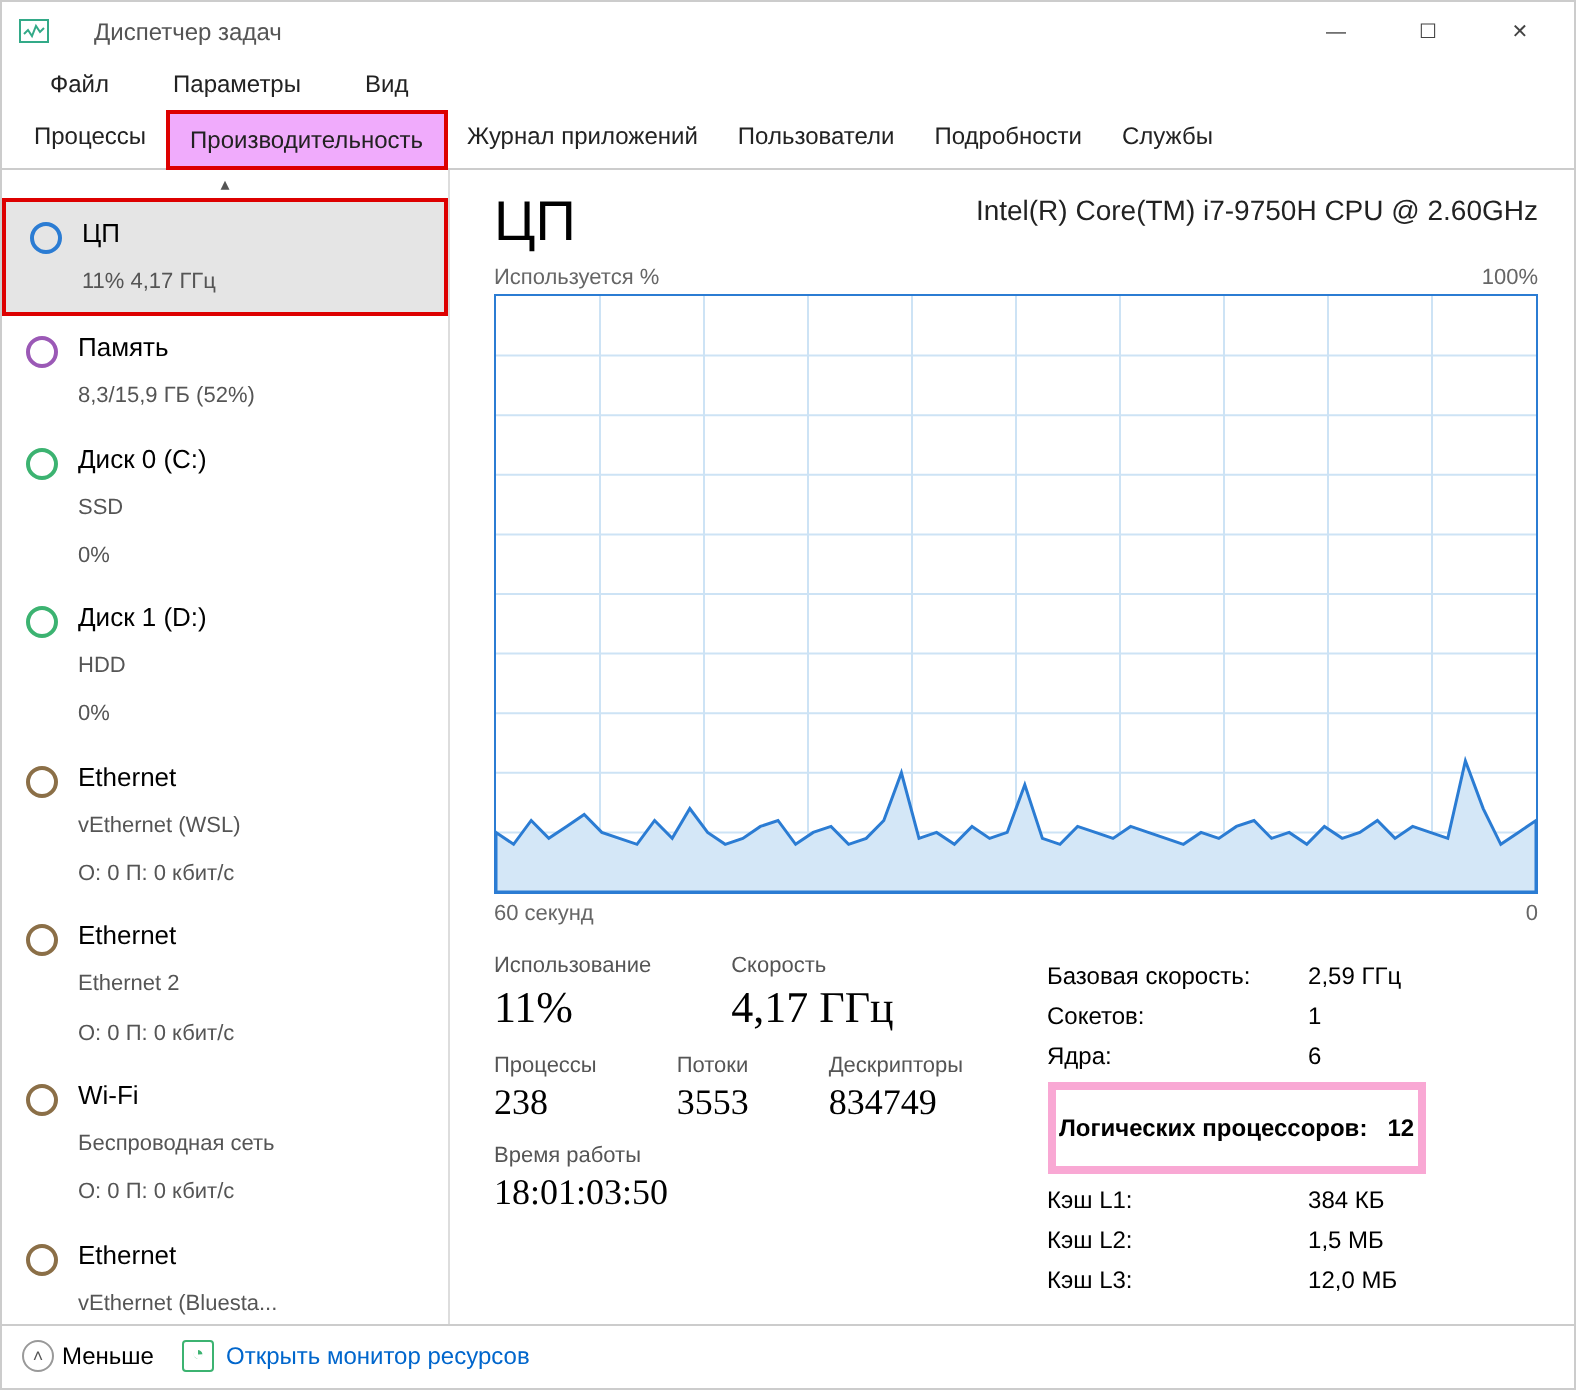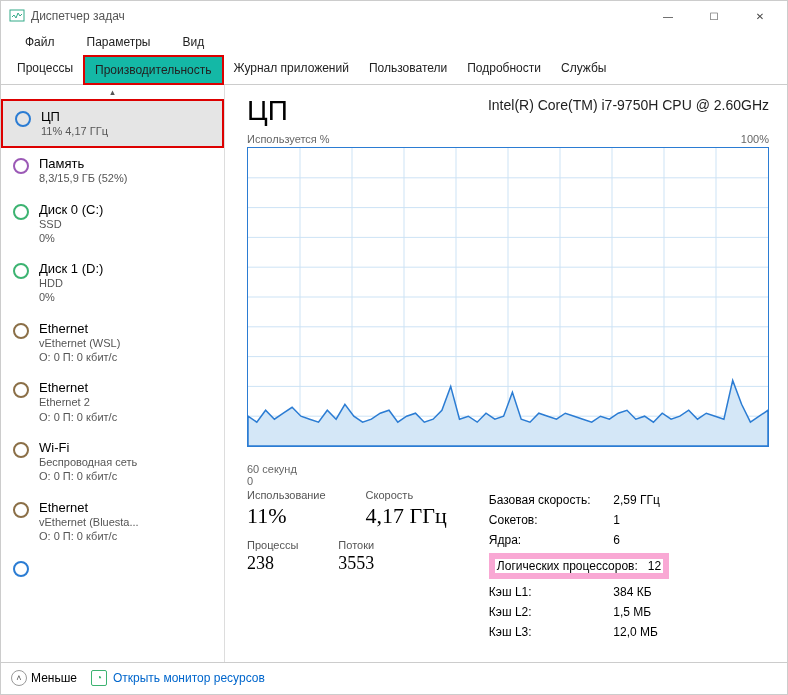--- a/index.html
+++ b/index.html
@@ -13,21 +13,21 @@
   overflow: hidden;
   border: 1px solid #ccc;
 }
 .titlebar {
   height: 30px;
   display: flex;
   align-items: center;
   justify-content: space-between;
   padding: 0 4px 0 8px;
 }
-.titlebar .left { display: flex; align-items: center; gap: 6px; }
+.titlebar .left { display: flex; align-items: center; gap: 22px; }
 .titlebar .title { color: #555; font-size: 12px; }
 .titlebar .controls { display: flex; }
 .titlebar .winbtn {
   width: 46px; height: 30px;
   display: flex; align-items: center; justify-content: center;
   color: #444; font-size: 10px;
 }
 .menubar {
   display: flex; gap: 32px;
   padding: 4px 12px 6px 24px;
@@ -40,21 +40,21 @@
   padding-left: 6px;
   font-size: 12px;
 }
 .tabs .tab {
   padding: 6px 10px;
   white-space: nowrap; color: #222;
 }
 .tabs .tab.active {
   border: 1px solid #ccc;
   border-bottom: 1px solid #fff;
-  background: #14b8a6;
+  background: #f0abfc;
   margin-bottom: -1px;
 }
 .hl-red { border: 2px solid #d00 !important; }
 .main {
   display: flex;
   height: calc(100% - 30px - 26px - 30px - 30px);
 }
 .sidebar {
   width: 224px;
   border-right: 1px solid #ddd;
@@ -77,57 +77,57 @@
 .ring {
   width: 16px; height: 16px;
   border: 2px solid #2b7cd3;
   border-radius: 50%;
   flex-shrink: 0;
   margin-top: 2px;
 }
 .ring.green { border-color: #3cb371; }
 .ring.brown { border-color: #8b6f47; }
 .side-text .label { font-size: 13px; }
-.side-text .sub { font-size: 11px; color: #555; margin-top: 0; line-height: 1.3; }
+.side-text .sub { font-size: 11px; color: #555; margin-top: 10px; line-height: 1.3; }
 .content {
   flex: 1;
   padding: 10px 18px 10px 22px;
   overflow: hidden;
 }
 .content h1 { font-size: 28px; font-weight: normal; display: inline-block; }
 .cpu-name { float: right; font-size: 14px; margin-top: 2px; color: #222; }
 .chart-label-row {
   display: flex; justify-content: space-between;
   font-size: 11px; color: #666; margin-top: 6px; text-align: right;
 }
 .chart {
   width: 100%; height: 300px;
   border: 1px solid #2b7cd3;
   margin-top: 2px;
   position: relative;
 }
 .chart svg { width: 100%; height: 100%; display: block; }
 .chart-bottom-row {
   display: flex; justify-content: space-between;
-  font-size: 11px; color: #666; margin-top: 16px; flex-direction: column;
-}
-.stats { display: flex; gap: 40px; margin-top: 2px; }
+  font-size: 11px; color: #666; margin-top: 4px;
+}
+.stats { display: flex; gap: 40px; margin-top: 14px; }
 .left-stats .row1 { display: flex; gap: 40px; }
 .stat-block .lbl { font-size: 11px; color: #555; }
 .stat-block .val { font-size: 22px; margin-top: 2px; font-family: Liberation Serif, serif; }
 .left-stats .row2 { display: flex; gap: 40px; margin-top: 10px; }
 .left-stats .row2 .stat-block .val { font-size: 18px; }
 .left-stats .uptime { margin-top: 10px; }
 .left-stats .uptime .val { font-size: 18px; }
 .right-stats {
   font-size: 12px;
 }
 .right-stats table td { padding: 2px 10px 2px 0; white-space: nowrap; }
 .right-stats table td.v { min-width: 60px; }
-.hl-box { border: 6px solid #f9a8d4; padding: 0 2px; display: inline-block; }
+.hl-box { border: 4px solid #f9a8d4; padding: 12px 2px; display: inline-block; font-weight: bold; }
 .footer {
   border-top: 1px solid #ccc;
   height: 30px;
   display: flex;
   align-items: center;
   gap: 14px;
   padding: 0 10px;
   font-size: 12px;
 }
 .footer .less { display: flex; align-items: center; gap: 4px; }
@@ -317,20 +317,28 @@
         </div>
         <div class="row2">
           <div class="stat-block">
             <div class="lbl">Процессы</div>
             <div class="val">238</div>
           </div>
           <div class="stat-block">
             <div class="lbl">Потоки</div>
             <div class="val">3553</div>
           </div>
+          <div class="stat-block">
+            <div class="lbl">Дескрипторы</div>
+            <div class="val">834749</div>
+          </div>
+        </div>
+        <div class="uptime stat-block">
+          <div class="lbl">Время работы</div>
+          <div class="val">18:01:03:50</div>
         </div>
       </div>
 
       <div class="right-stats">
         <table>
           <tbody>
               <tr>
                 <td>Базовая скорость:</td>
                 <td class="v">2,59 ГГц</td>
               </tr>

